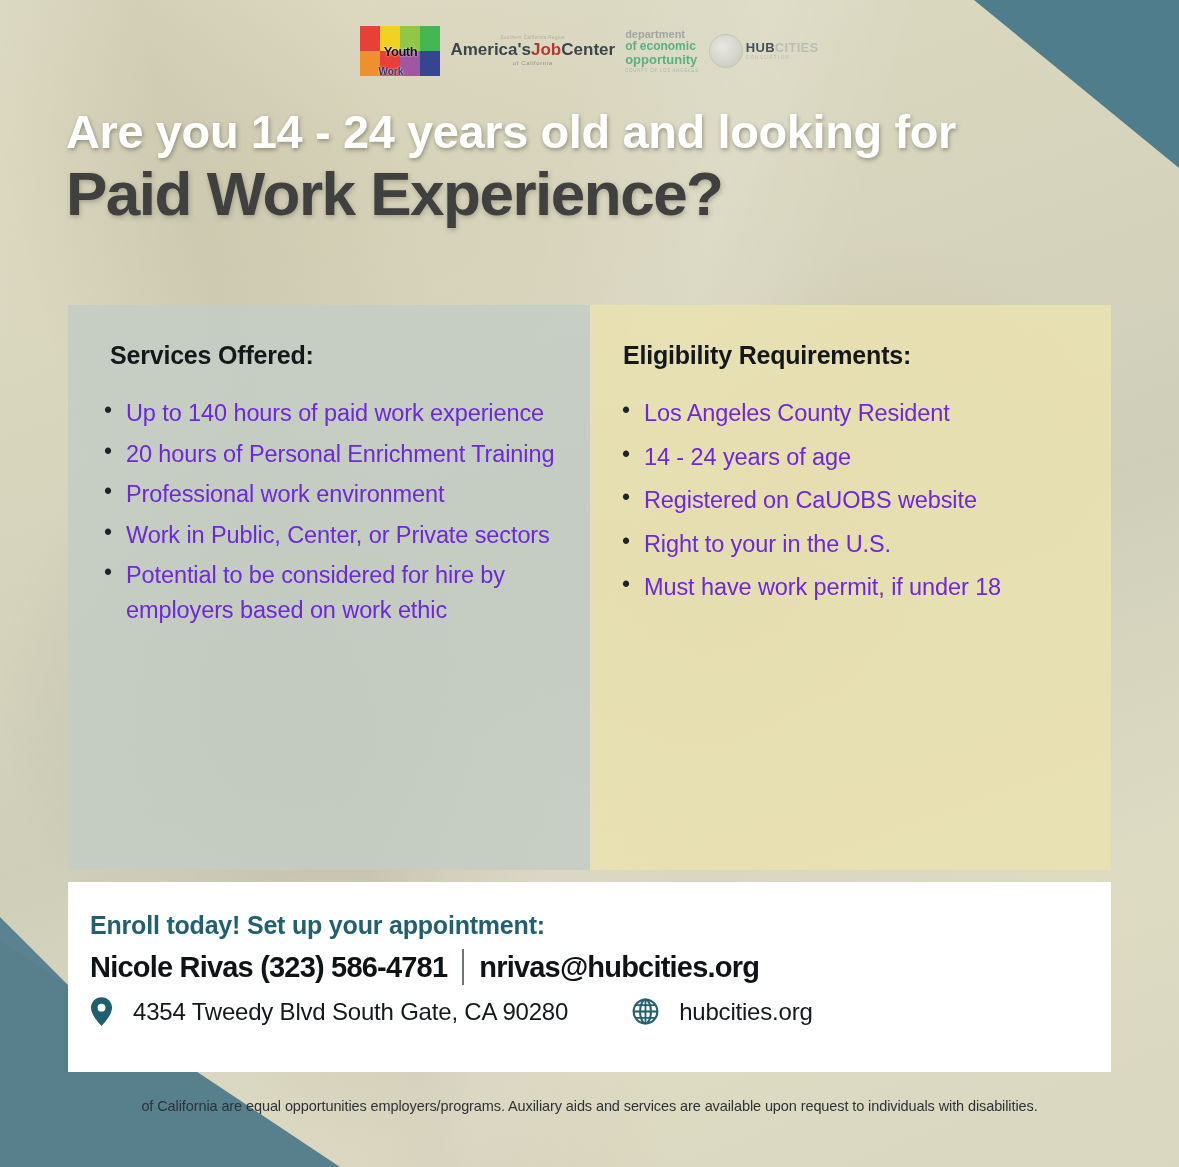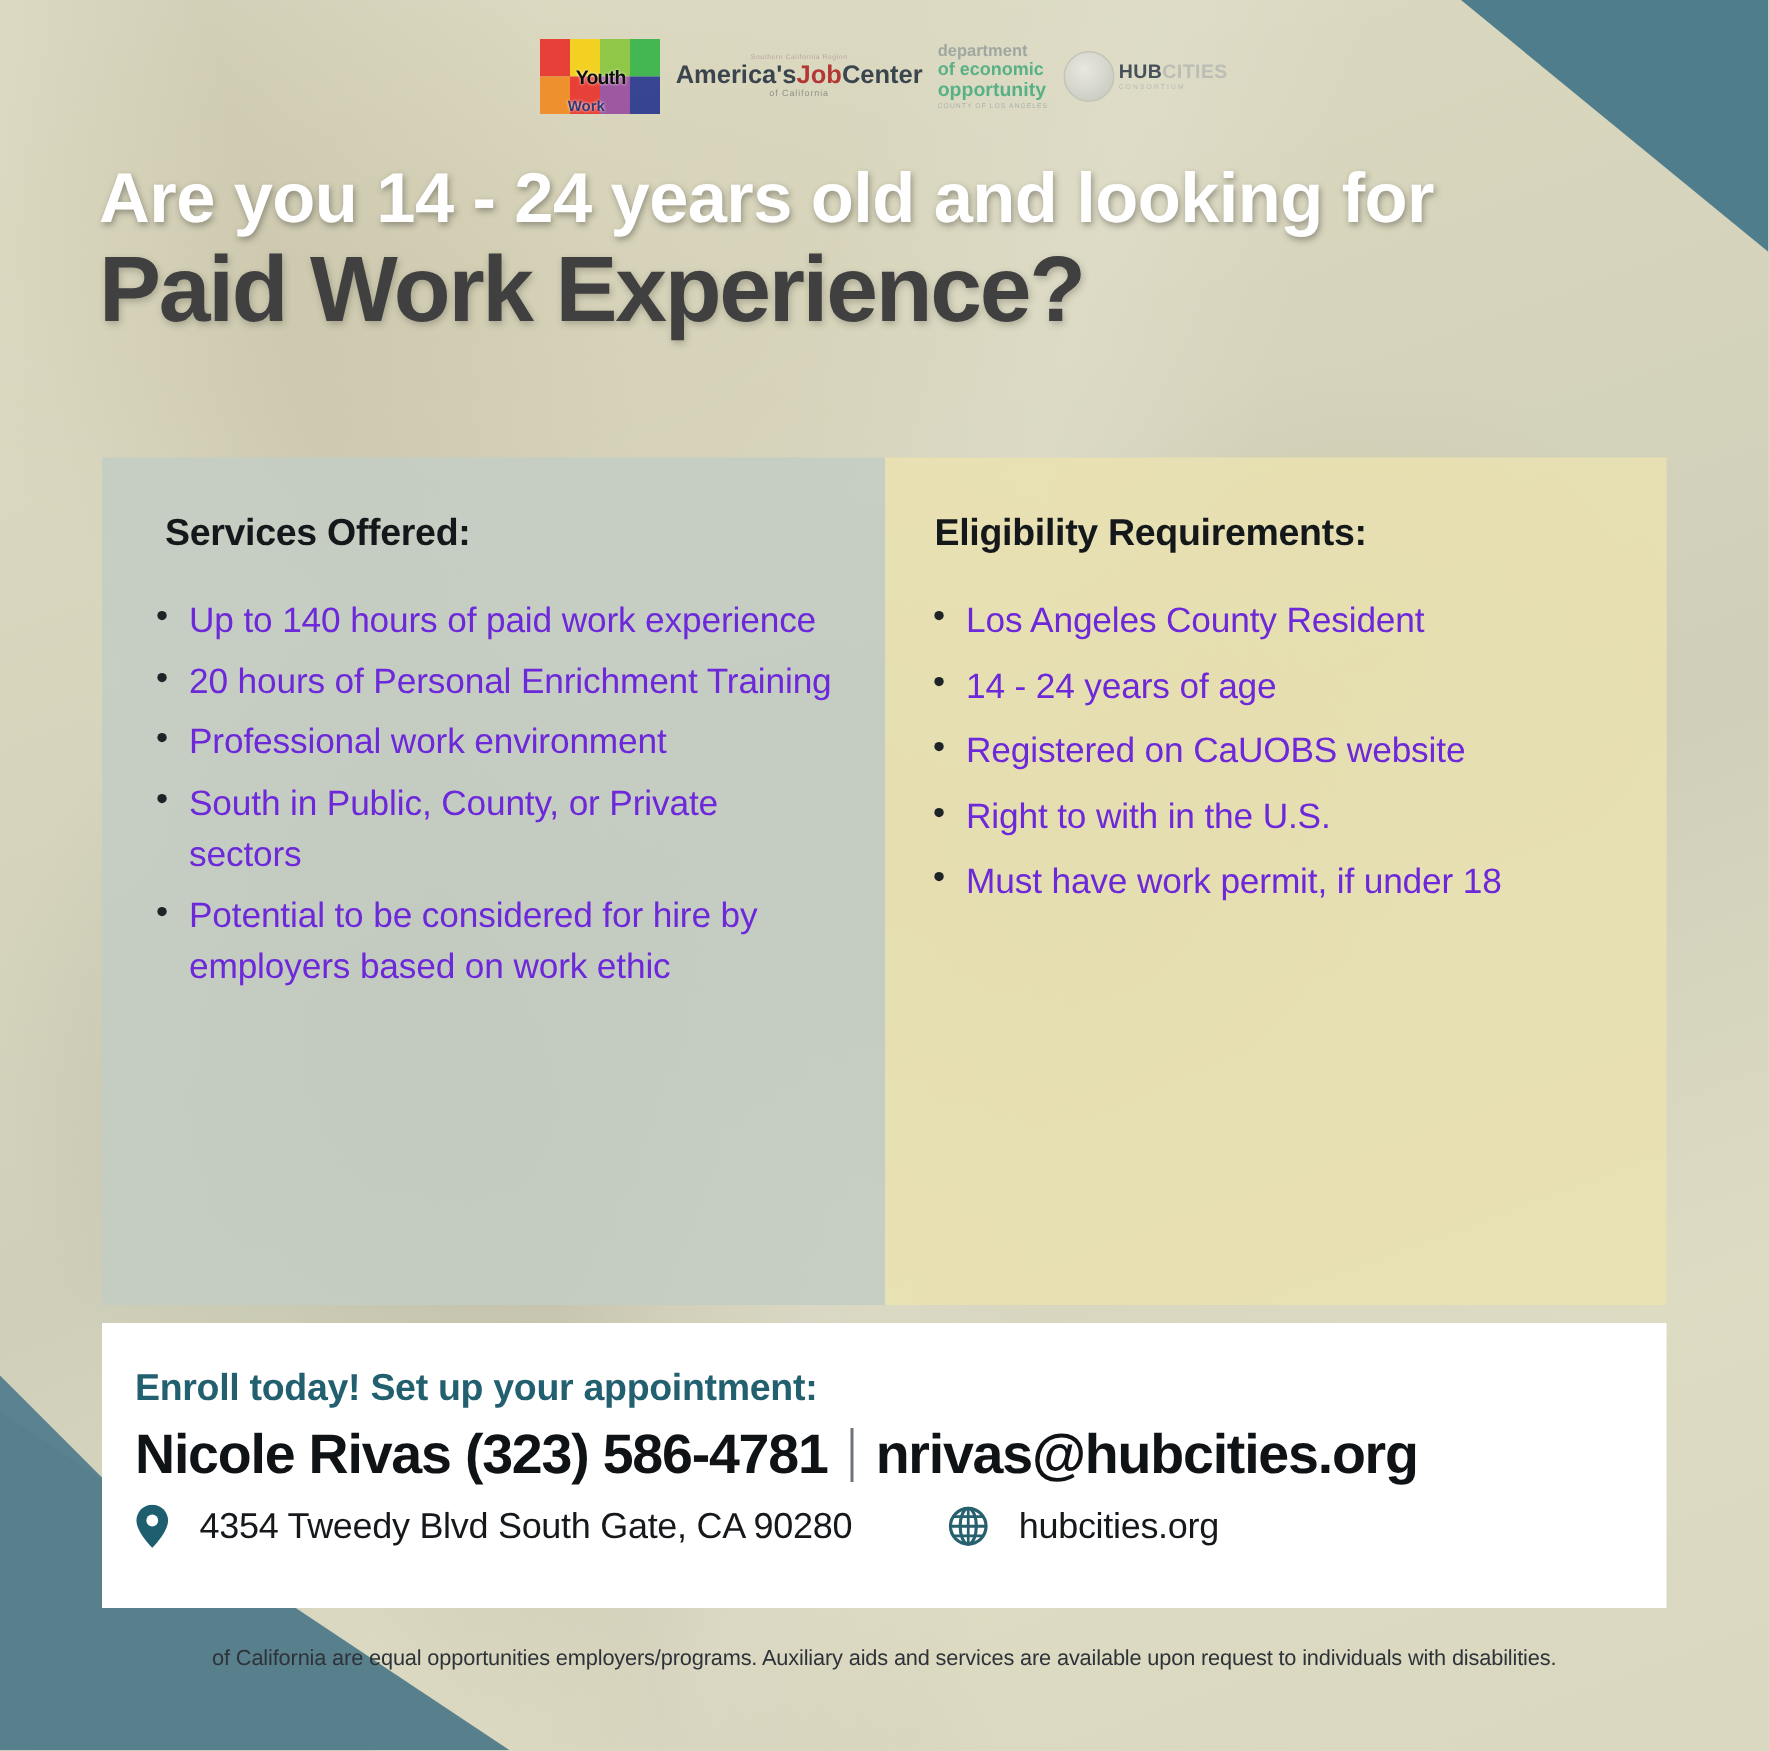--- a/index.html
+++ b/index.html
@@ -134,21 +134,21 @@
   
   .contact-card{
     position:absolute; left:68px; top:882px; width:1043px; height:190px;
     background:#ffffff; z-index:5;
     padding:29px 0 0 22px;
   }
   .enroll-line{
     font-size:25px; font-weight:800; color:#226070; letter-spacing:-.2px;
   }
   .name-line{
-    margin-top:9px; font-size:37px; font-weight:800; color:#101316;
+    margin-top:9px; font-size:29px; font-weight:800; color:#101316;
     letter-spacing:-.8px; display:flex; align-items:center; gap:13px;
   }
   .name-line .divider{
     display:inline-block; width:2px; height:36px; background:#6e747a; margin:0 2px;
   }
   .meta-line{
     margin-top:12px; display:flex; align-items:center; gap:20px;
     font-size:24px; color:#15191c; letter-spacing:-.2px;
   }
   .meta-line .gap{ width:24px; display:inline-block; }
@@ -217,32 +217,32 @@
 </div>
 
 <div class="panels">
 
   <div class="panel panel-left">
     <div class="panel-title">Services Offered:</div>
     <ul class="bullets">
       <li>Up to 140 hours of paid work experience</li>
       <li>20 hours of Personal Enrichment Training</li>
       <li>Professional work environment</li>
-      <li>South in Public, County, or Private sectors</li>
+      <li>Work in Public, Center, or Private sectors</li>
       <li>Potential to be considered for hire by employers based on work ethic</li>
     </ul>
   </div>
 
   <div class="panel panel-right">
     <div class="panel-title">Eligibility Requirements:</div>
     <ul class="bullets">
       <li>Los Angeles County Resident</li>
       <li>14 - 24 years of age</li>
       <li>Registered on CaUOBS website</li>
-      <li>Right to with in the U.S.</li>
+      <li>Right to your in the U.S.</li>
       <li>Must have work permit, if under 18</li>
     </ul>
   </div>
 
 </div>
 
 <div class="contact-card">
   <div class="enroll-line">Enroll today! Set up your appointment:</div>
 
   <div class="name-line">

